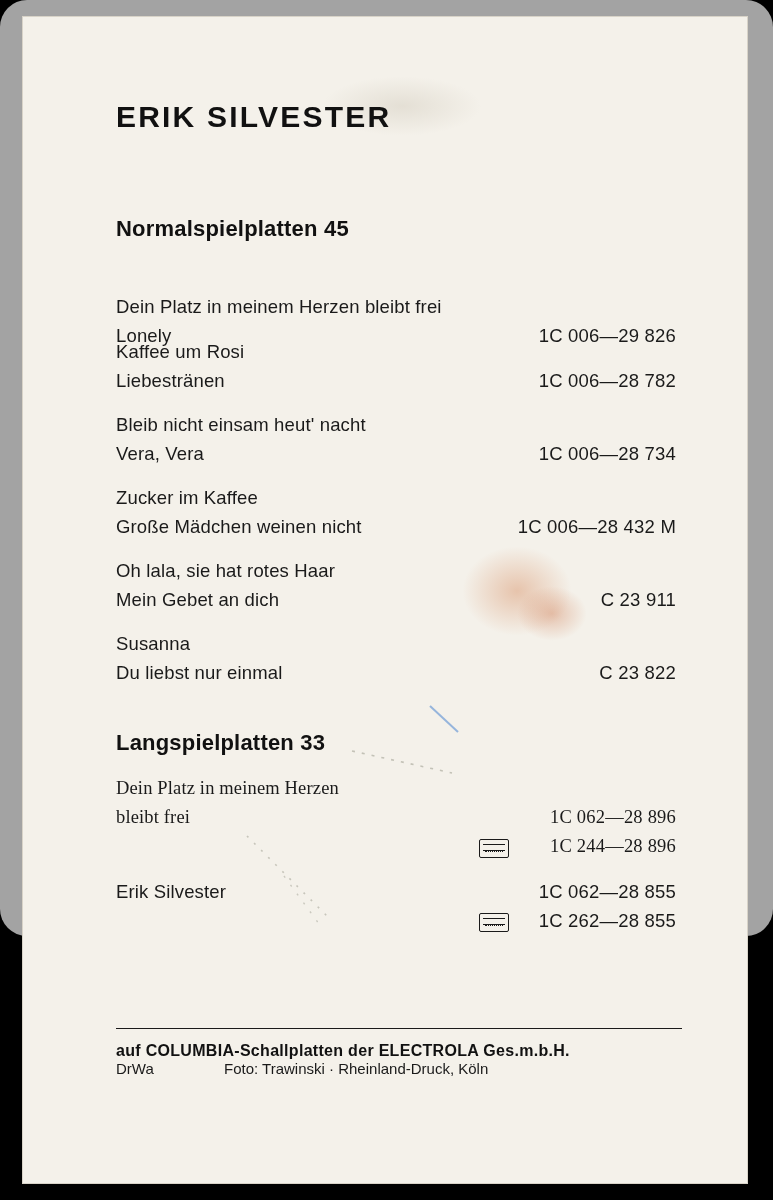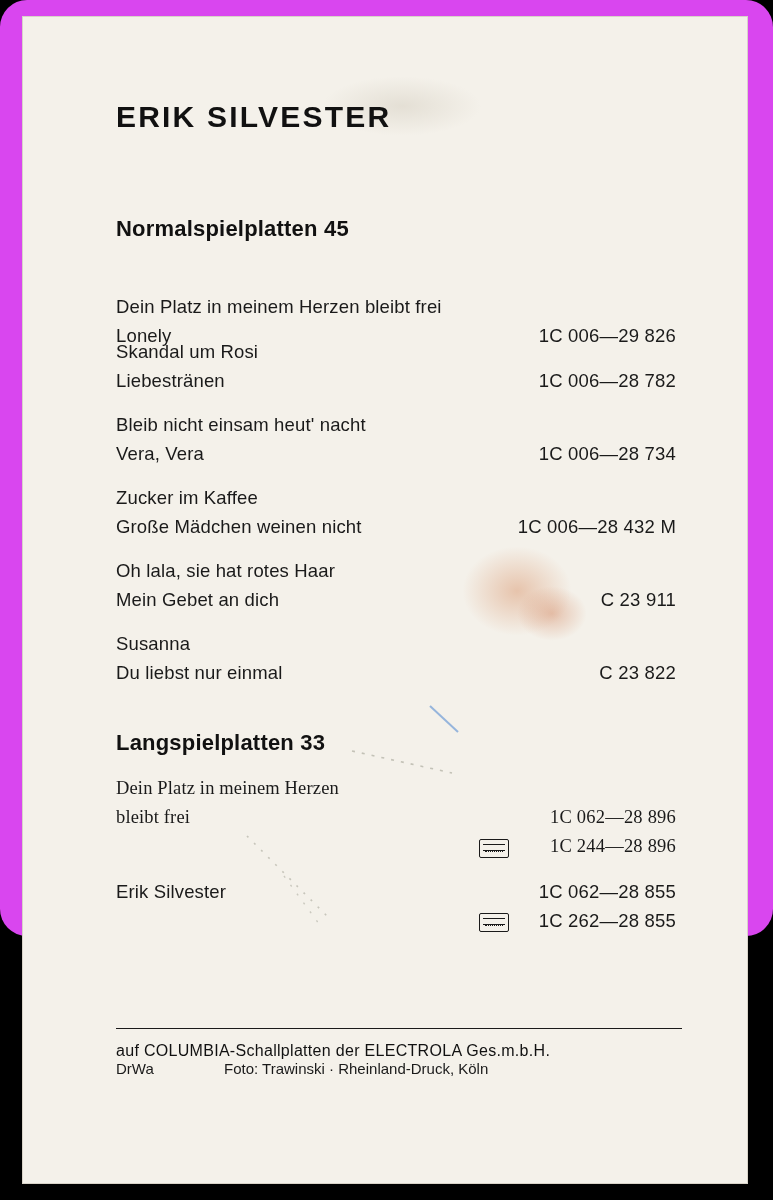--- a/index.html
+++ b/index.html
@@ -10,21 +10,21 @@
   body {
     width: 773px;
     height: 1200px;
     font-family: "Liberation Sans", sans-serif;
     overflow: hidden;
   }
   .page {
     position: relative;
     width: 773px;
     height: 936px;
-    background: #d946ef;
+    background: #a3a3a3;
     border-radius: 27px;
   }
   
   .card {
     position: absolute;
     left: 22px;
     top: 16px;
     width: 726px;
     height: 1168px;
     background: #f4f1ea;
@@ -153,21 +153,21 @@
   .footer .rule {
     position: absolute;
     left: 0;
     top: -14px;
     width: 566px;
     height: 1px;
     background: #1a1a1a;
   }
   .footer .f-line1 {
     font-size: 16px;
-    font-weight: normal;
+    font-weight: bold;
     letter-spacing: 0.3px;
     color: #111;
     white-space: nowrap;
   }
   .footer .f-line2 {
     font-size: 15px;
     color: #1a1a1a;
     white-space: nowrap;
   }
   .footer .f-line2 .drwa {
@@ -197,21 +197,21 @@
       <div class="artist-name">ERIK  SILVESTER</div>
 
       <div class="section-heading" id="heading-45">Normalspielplatten 45</div>
 
       <div class="release" id="rel-45-0">
         <div class="line"><span class="title">Dein Platz in meinem Herzen bleibt frei</span></div>
         <div class="line"><span class="title">Lonely</span><span class="catno">1C 006—29 826</span></div>
       </div>
 
       <div class="release" id="rel-45-1">
-        <div class="line"><span class="title">Skandal um Rosi</span></div>
+        <div class="line"><span class="title">Kaffee um Rosi</span></div>
         <div class="line"><span class="title">Liebestränen</span><span class="catno">1C 006—28 782</span></div>
       </div>
 
       <div class="release" id="rel-45-2">
         <div class="line"><span class="title">Bleib nicht einsam heut' nacht</span></div>
         <div class="line"><span class="title">Vera, Vera</span><span class="catno">1C 006—28 734</span></div>
       </div>
 
       <div class="release" id="rel-45-3">
         <div class="line"><span class="title">Zucker im Kaffee</span></div>

